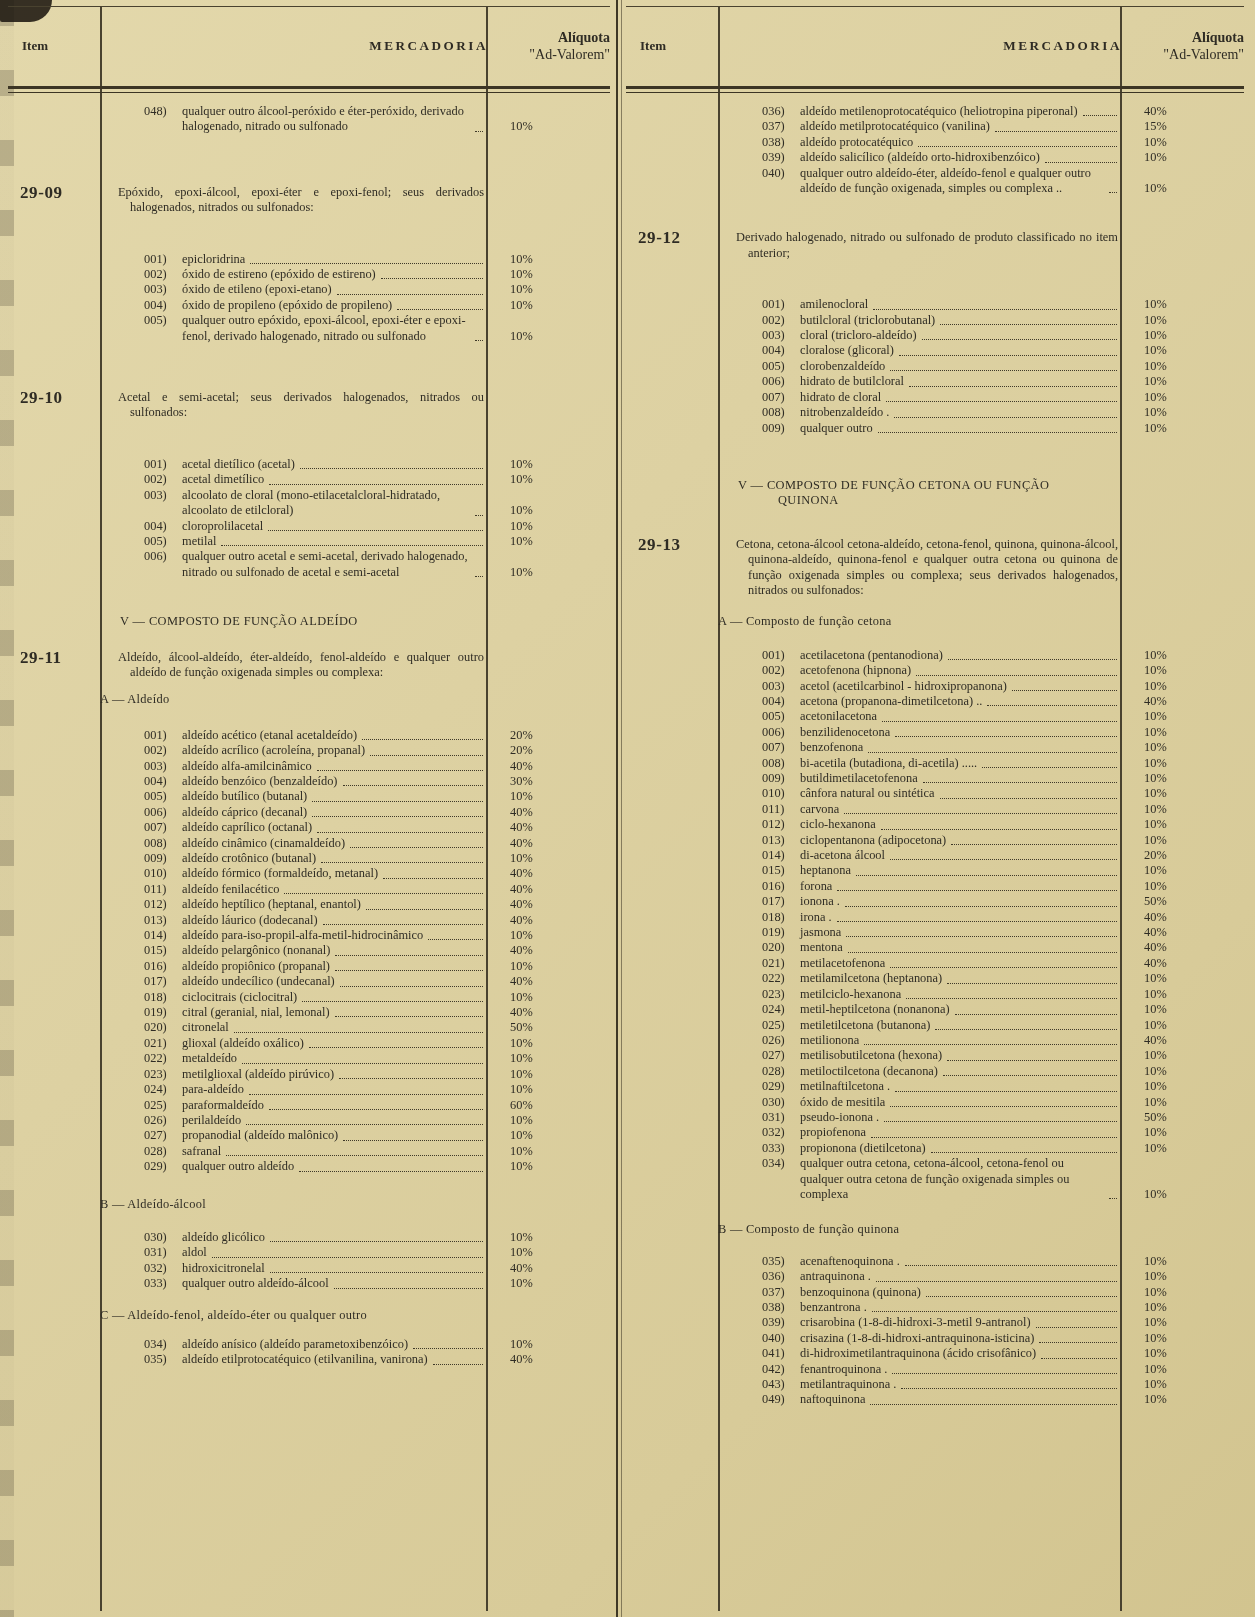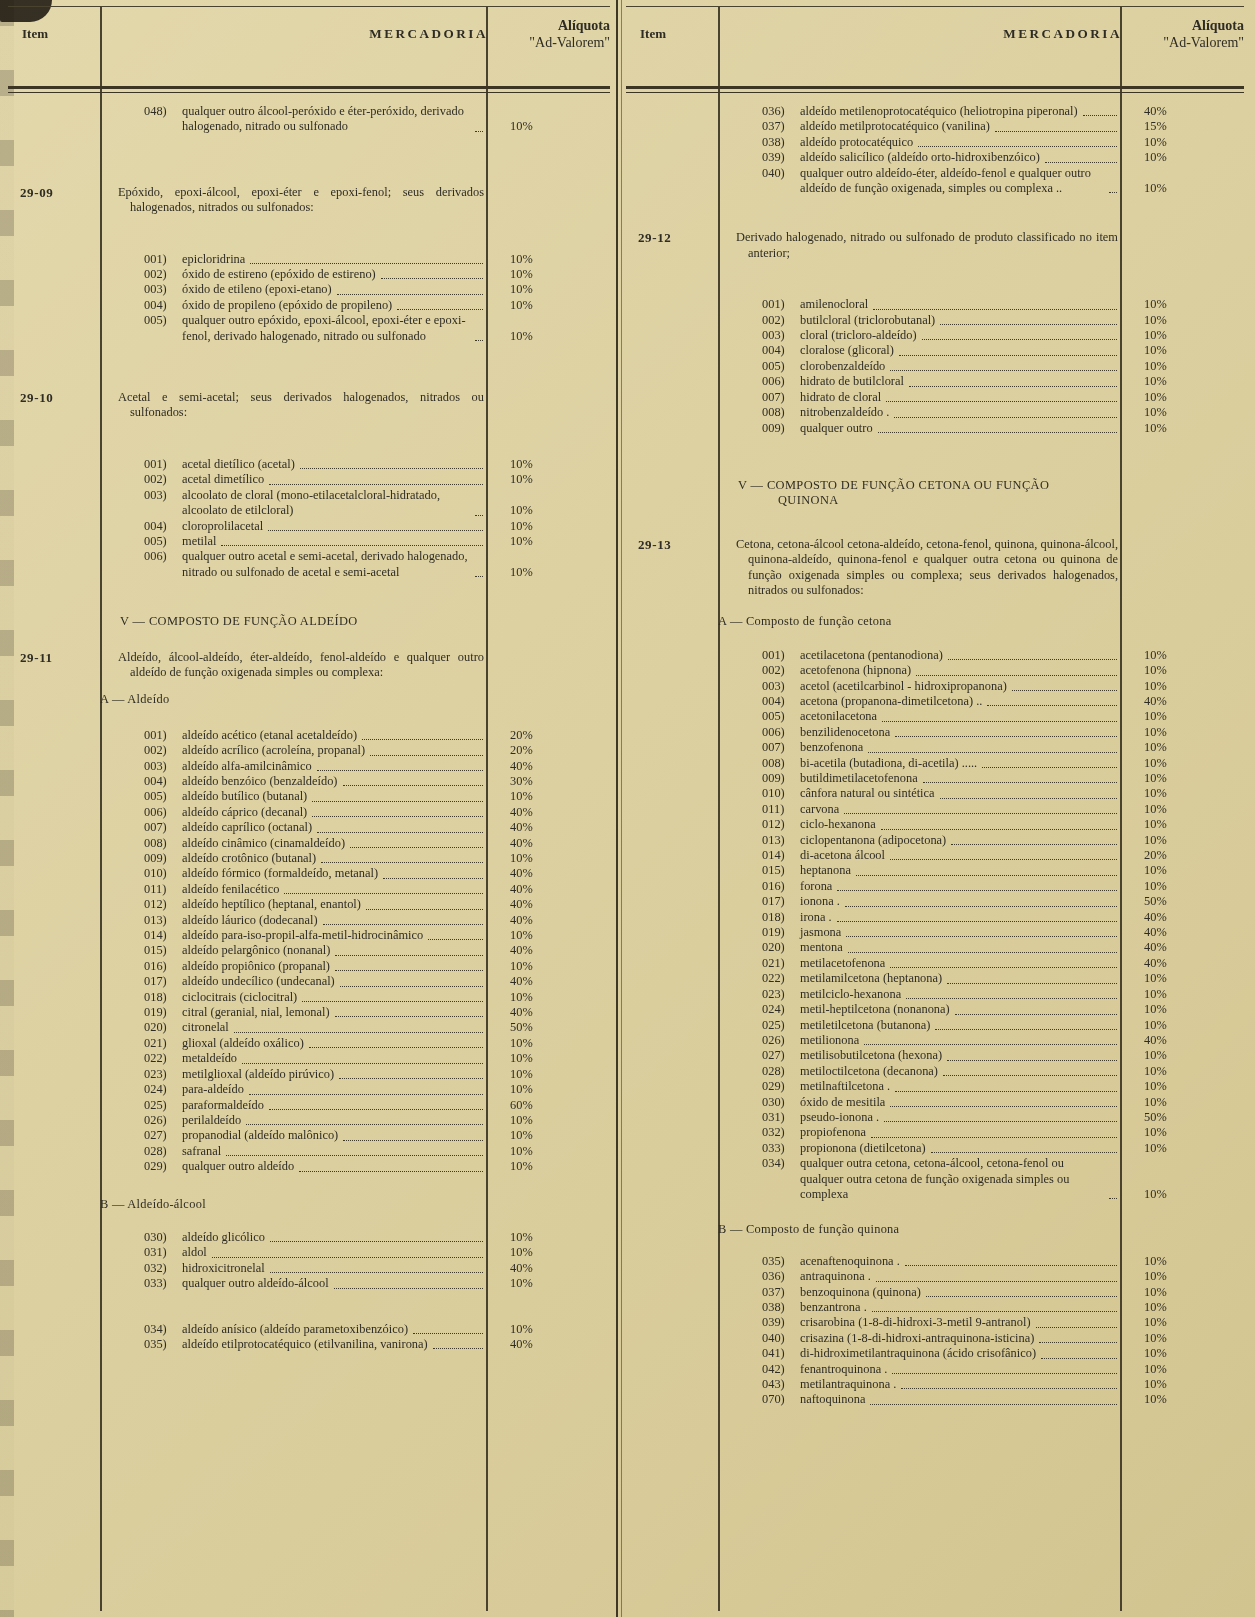--- a/index.html
+++ b/index.html
@@ -13,34 +13,34 @@
   .corner-mark{position:absolute;left:0;top:0;width:52px;height:22px;background:#221d14;border-radius:0 0 42px 4px;opacity:.9}
   .half{position:absolute;top:0;height:100%}
   .half.left{left:8px;width:602px}
   .half.right{left:626px;width:618px}
   .vrule{position:absolute;top:6px;bottom:6px;width:1.6px;background:#49422f}
   .hrule-top{position:absolute;top:6px;left:0;right:0;height:1.4px;background:#49422f}
   .double-rule{position:absolute;top:86px;left:0;right:0;height:7px;border-top:3px solid #3c3524;border-bottom:1.3px solid #3c3524}
   .center-rule{position:absolute;top:0;bottom:0;left:616px;width:2px;background:#3e3725}
   .center-rule2{position:absolute;top:0;bottom:0;left:621px;width:1px;background:rgba(62,55,37,.55)}
 
-  .thead{position:absolute;top:2px;left:0;right:0;height:64px;display:grid;grid-template-columns:92px 1fr 122px;align-items:center}
+  .thead{position:absolute;top:14px;left:0;right:0;height:64px;display:grid;grid-template-columns:92px 1fr 122px;align-items:center}
   .th-item{padding-left:14px;font-weight:bold;font-size:13px}
   .th-merc{text-align:right;font-weight:bold;letter-spacing:2.5px;font-size:13.2px}
   .th-rate{text-align:right;font-size:14px;line-height:17px}
   .th-rate .l1{font-weight:bold}
 
   .tbody{position:absolute;top:104px;left:0;right:0}
   .row{display:grid;grid-template-columns:92px 1fr 122px}
   .c1{padding-left:12px}
   .c2{min-width:0}
   .c3{padding-left:22px;display:flex;align-items:flex-end}
   .gap{width:100%}
 
-  .code{font-weight:bold;font-size:13px;letter-spacing:.6px}
+  .code{font-weight:bold;font-size:17px;letter-spacing:.6px}
   .para{padding-left:30px;text-indent:-12px;text-align:justify;padding-right:4px}
   .h{font-weight:normal;padding-left:60px;text-indent:-40px;letter-spacing:.4px;padding-right:30px}
   .sh{padding-right:60px;letter-spacing:.3px}
 
   .eline{display:flex;padding-left:44px;min-width:0}
   .num{flex:0 0 38px}
   .twrap{flex:1;display:flex;min-width:0}
   .txt{flex:0 1 auto}
   .leader{flex:1 1 8px;min-width:8px;align-self:stretch;border-bottom:1.7px dotted #3f3929;margin:0 5px 3px 5px}
   .rate{white-space:nowrap}
@@ -795,20 +795,27 @@
                 <div class="txt">qualquer outro aldeído-álcool</div>
                 <div class="leader"></div>
               </div>
             </div>
           </div>
           <div class="c3">
             <div class="rate">10%</div>
           </div>
         </div>
         <div class="gap" style="height: 16px;"></div>
+        <div class="row subheading">
+          <div class="c1"></div>
+          <div class="c2">
+            <div class="sh">C — Aldeído-fenol, aldeído-éter ou qualquer outro</div>
+          </div>
+          <div class="c3"></div>
+        </div>
         <div class="gap" style="height: 14px;"></div>
         <div class="row entry">
           <div class="c1"></div>
           <div class="c2">
             <div class="eline">
               <div class="num">034)</div>
               <div class="twrap">
                 <div class="txt">aldeído anísico (aldeído parametoxibenzóico)</div>
                 <div class="leader"></div>
               </div>
@@ -1749,21 +1756,21 @@
             </div>
           </div>
           <div class="c3">
             <div class="rate">10%</div>
           </div>
         </div>
         <div class="row entry">
           <div class="c1"></div>
           <div class="c2">
             <div class="eline">
-              <div class="num">070)</div>
+              <div class="num">049)</div>
               <div class="twrap">
                 <div class="txt">naftoquinona</div>
                 <div class="leader"></div>
               </div>
             </div>
           </div>
           <div class="c3">
             <div class="rate">10%</div>
           </div>
         </div>

